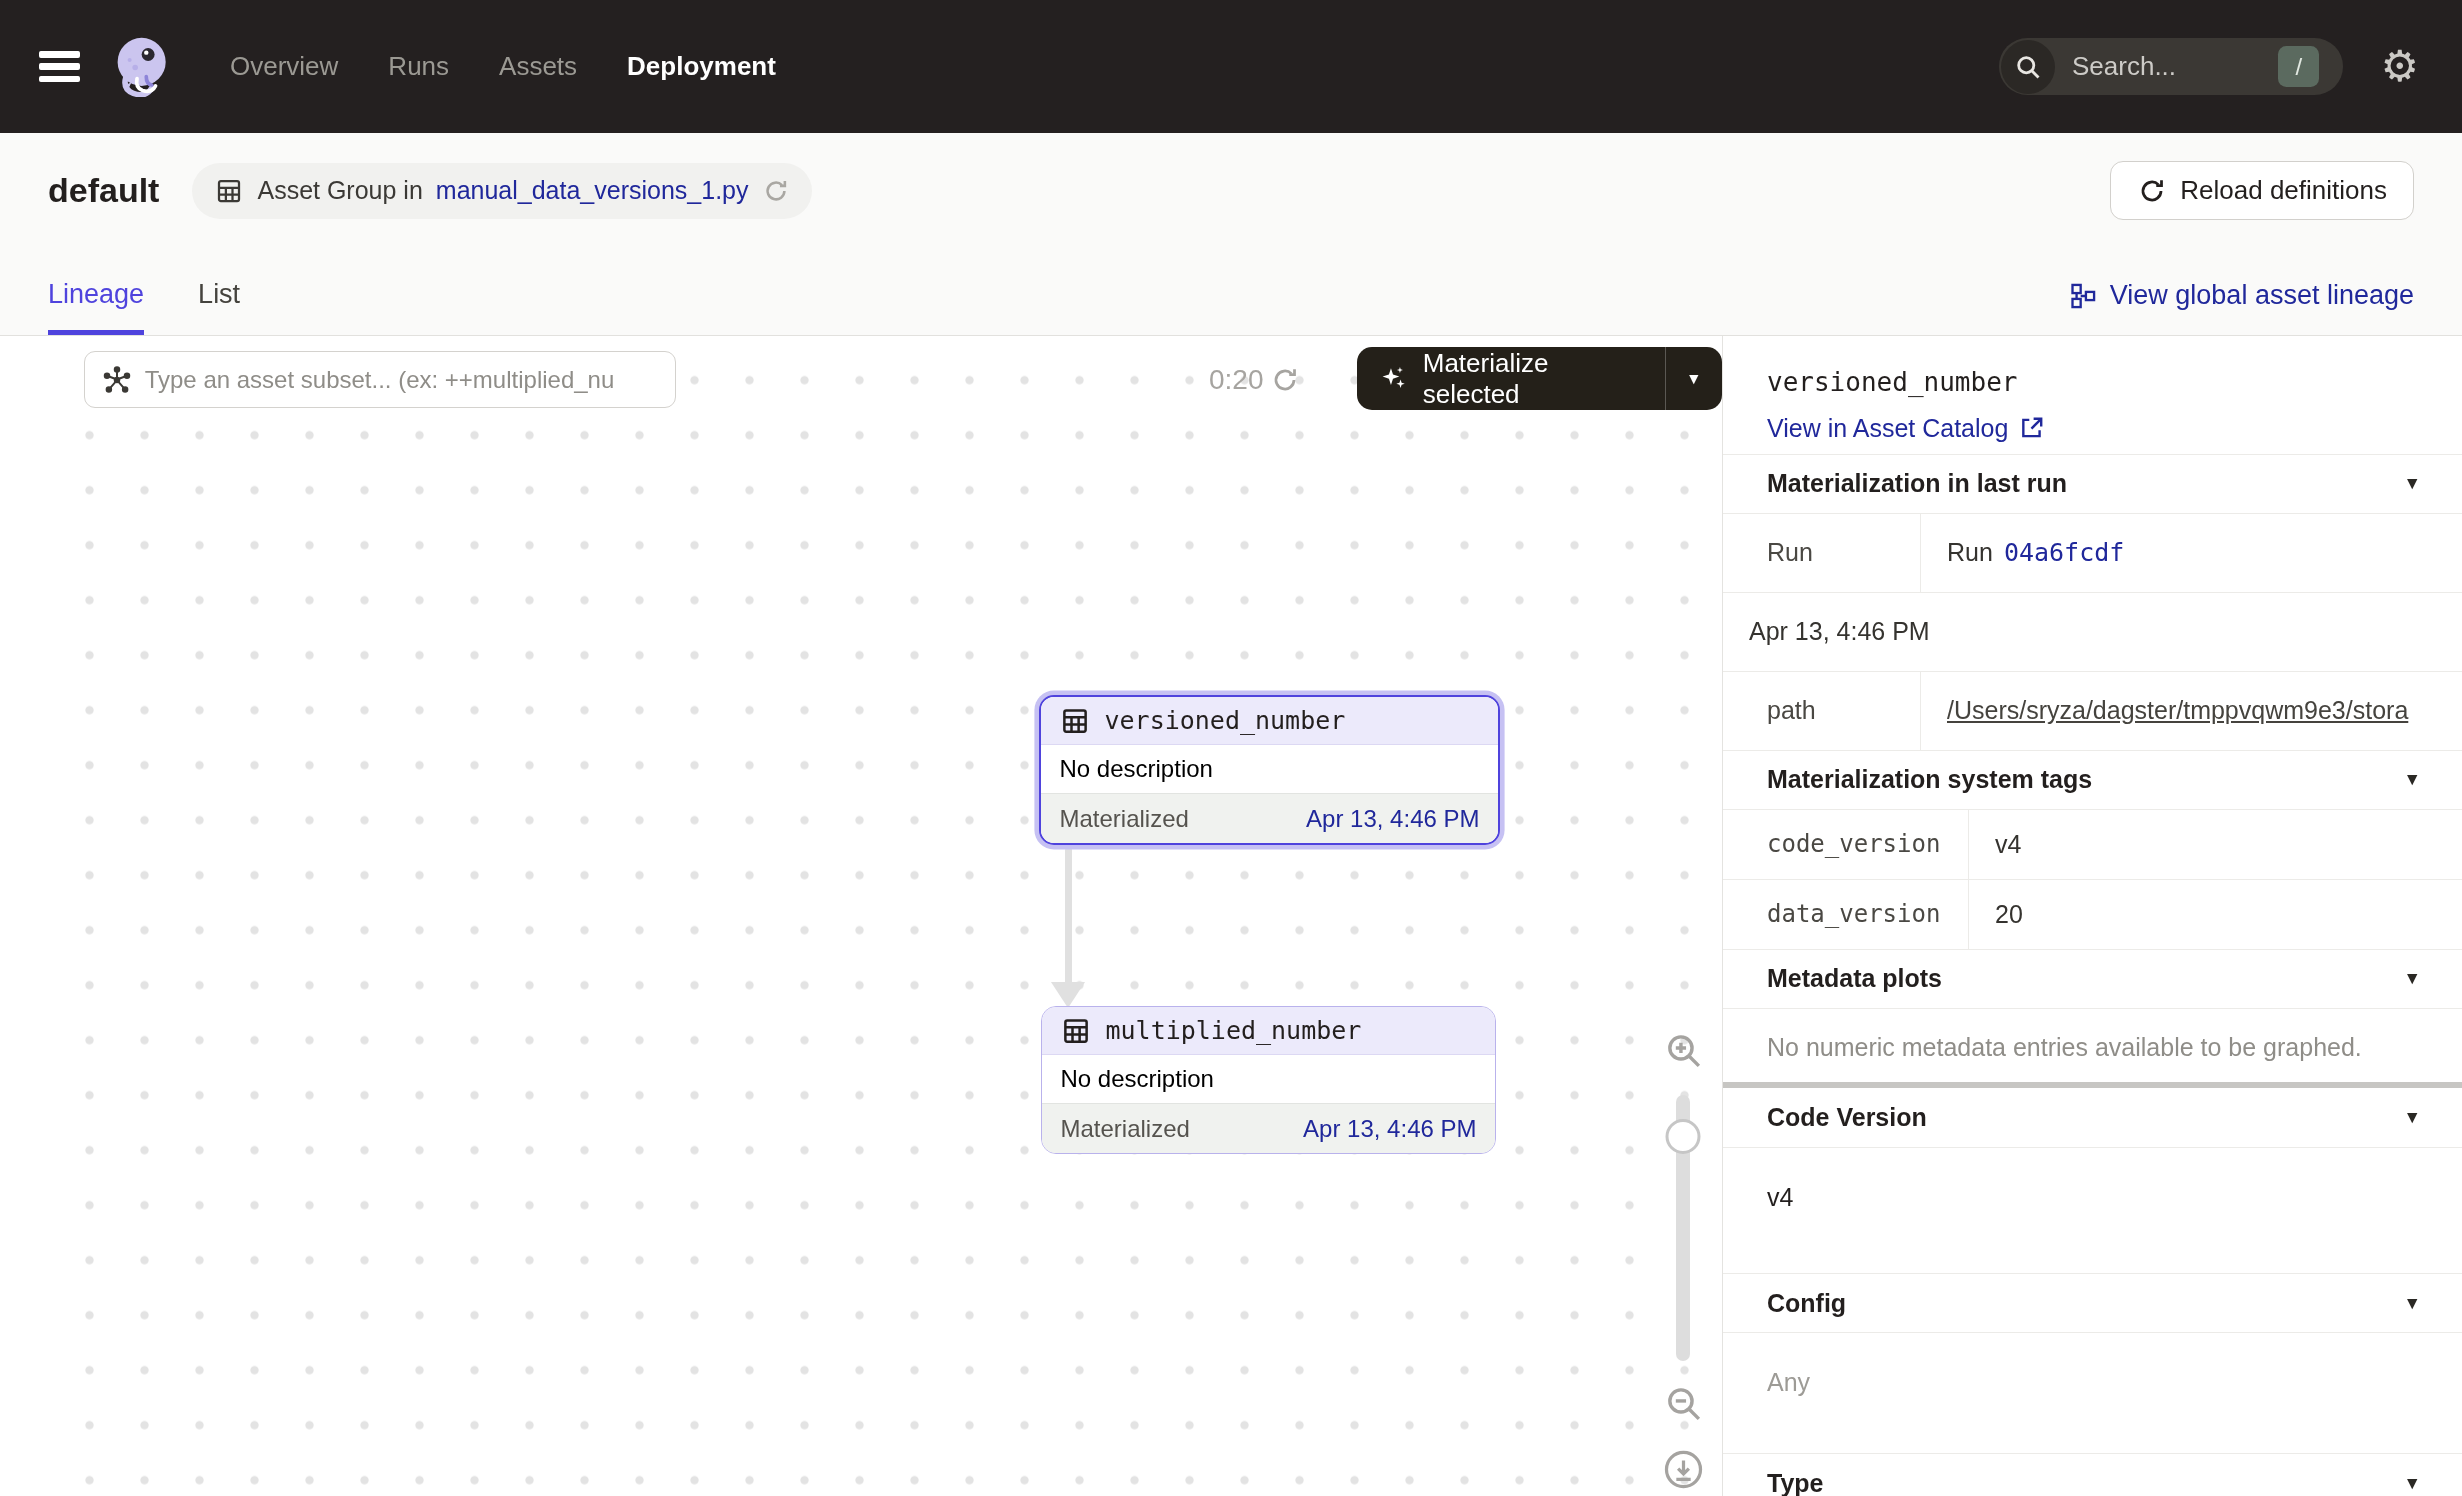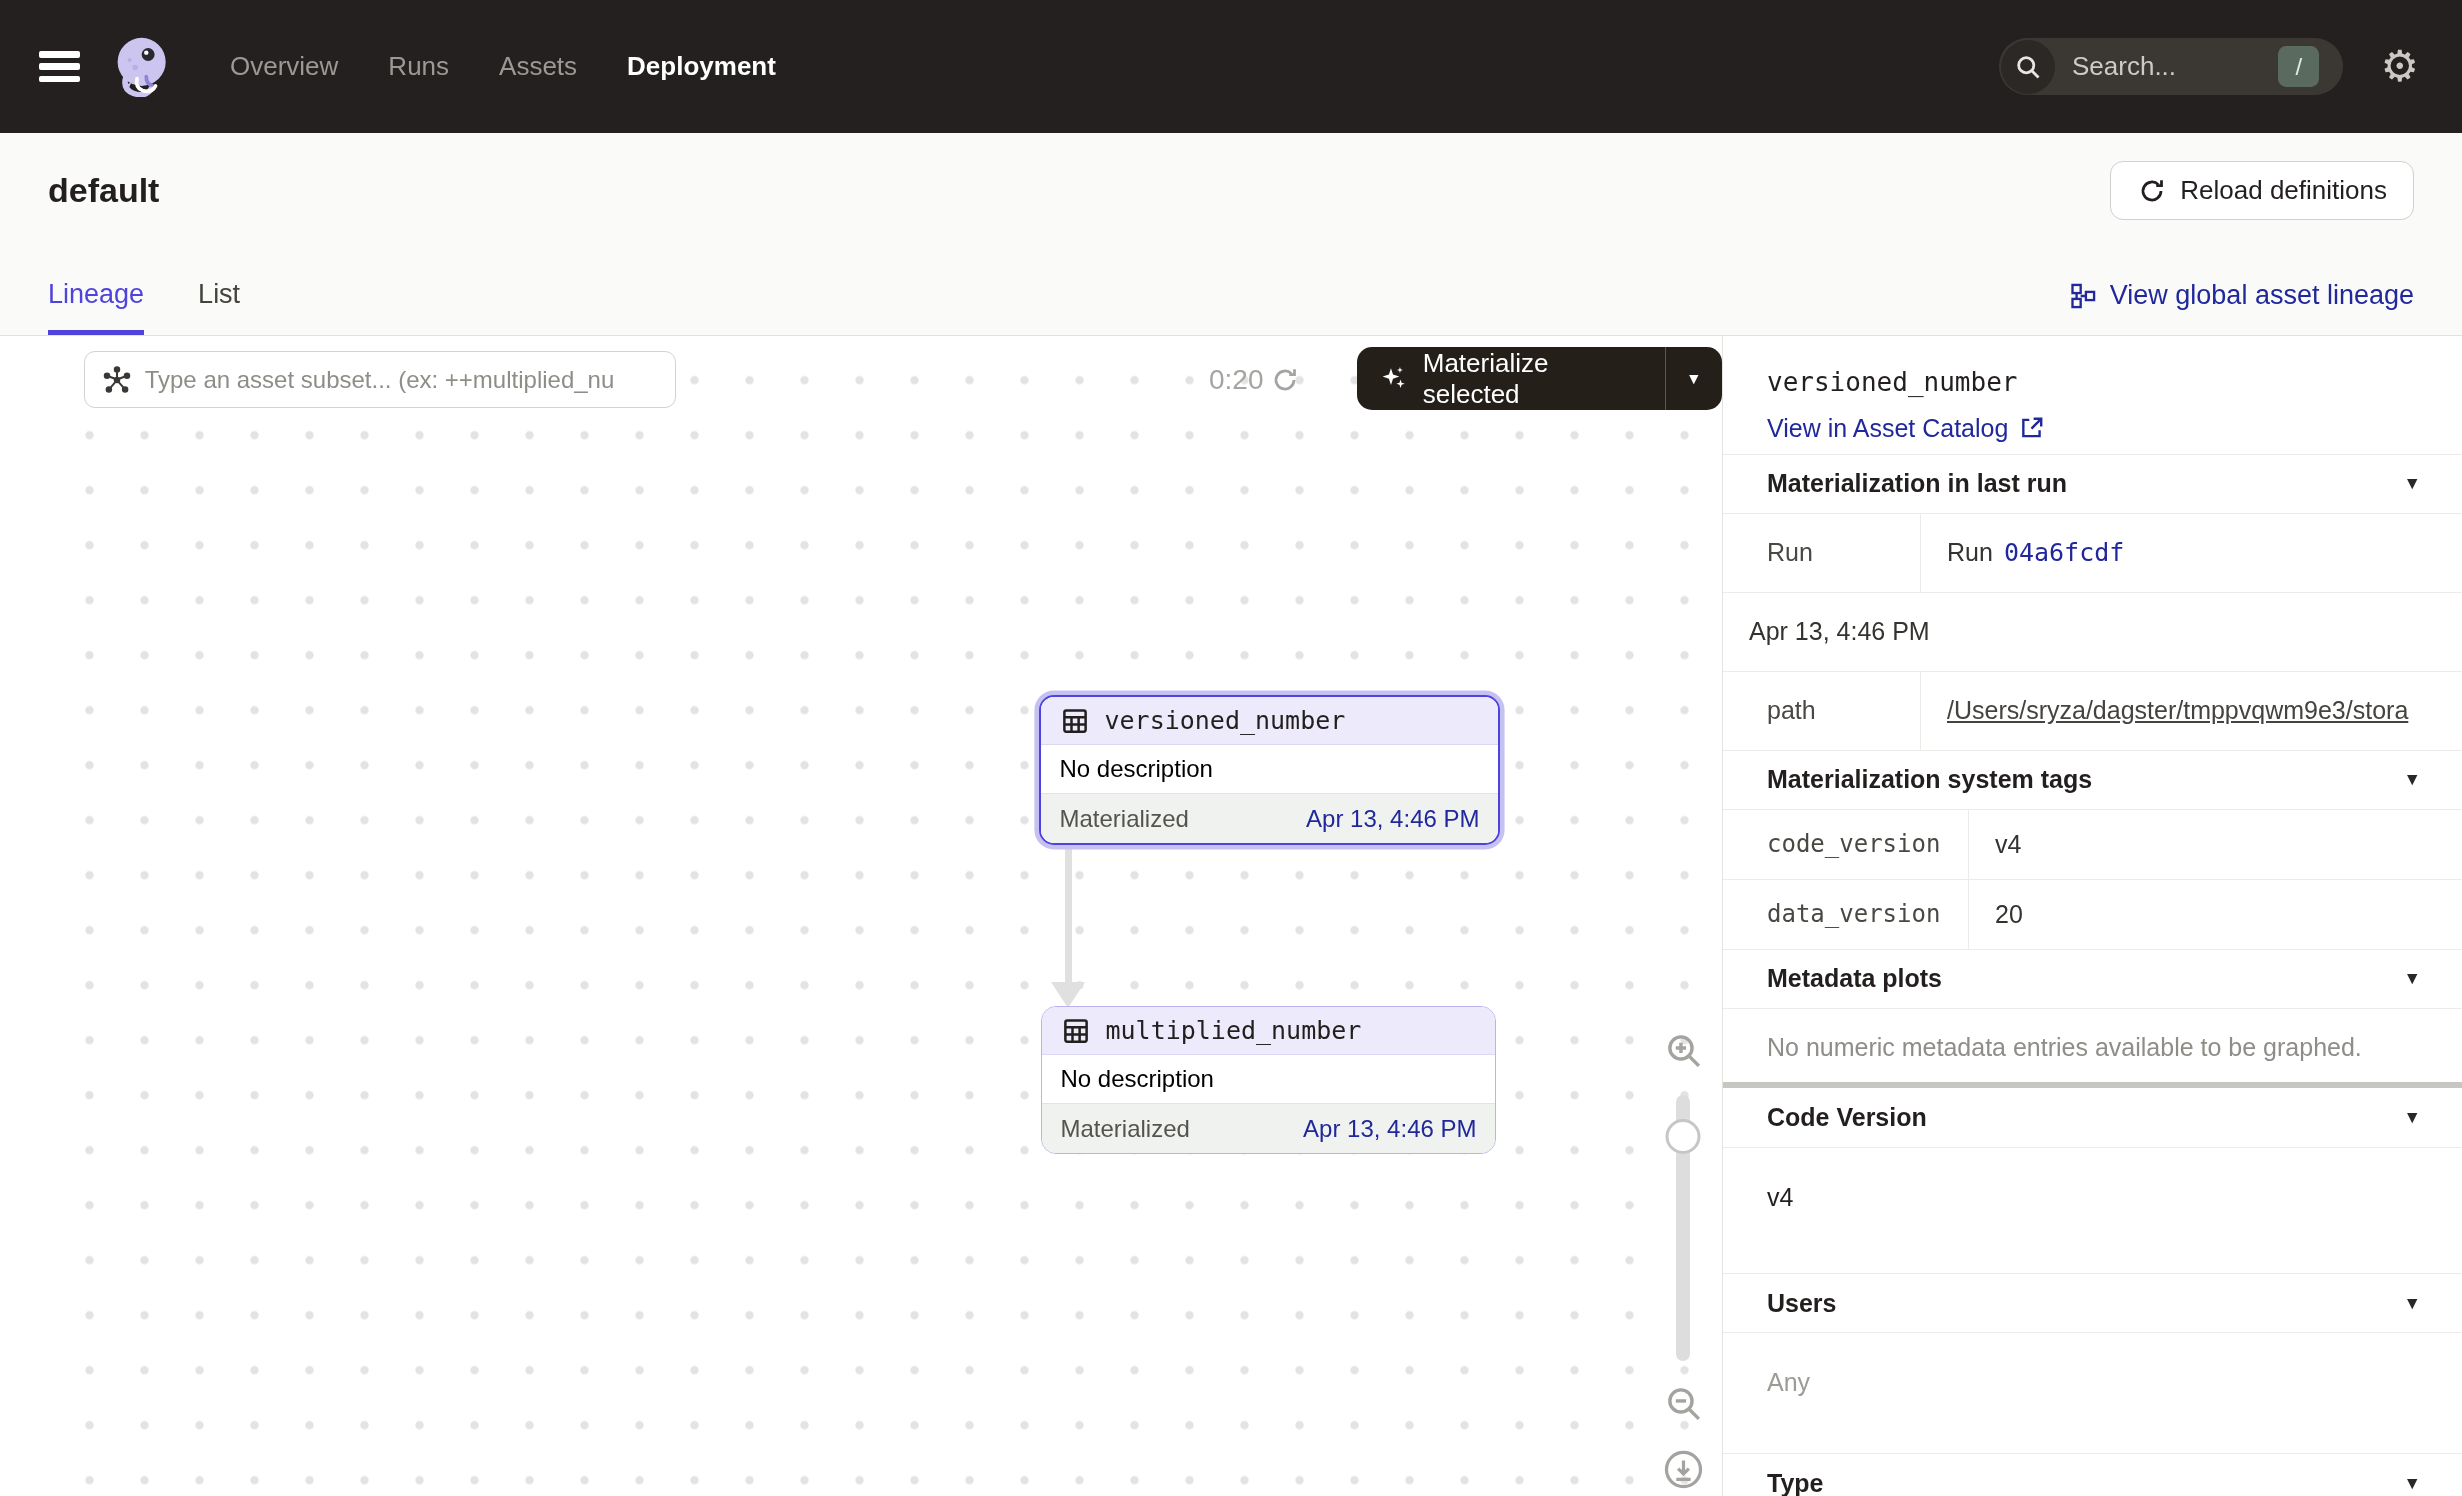--- a/index.html
+++ b/index.html
@@ -141,20 +141,32 @@
     </div>
     <span class="search-placeholder">Search...</span>
     <span class="search-shortcut">/</span>
   </div>
   <div class="gear">⚙</div>
 </div>
 
 <div class="pagehead">
   <div class="ph-row1">
     <div class="ph-title">default</div>
+    <div class="ph-badge">
+      <svg class="icon-sm" viewBox="0 0 24 24" fill="none" stroke="#3B3935" stroke-width="1.8">
+        <rect x="4" y="4" width="16" height="16" rx="1.5"></rect>
+          <path d="M4 9.5h16M9.5 9.5V20M14.8 9.5V20M4 14.8h16"></path>
+      </svg>
+      <span>Asset Group in</span>
+      <a>manual_data_versions_1.py</a>
+      <svg class="badge-reload" viewBox="0 0 24 24" fill="none" stroke="currentColor" stroke-width="2.2">
+        <path d="M19.2 12a7.2 7.2 0 1 1-2.1-5.1"></path>
+          <path d="M19.6 3.4v4.2h-4.2"></path>
+      </svg>
+    </div>
     <div class="reload-btn">
       <svg class="icon-sm" viewBox="0 0 24 24" fill="none" stroke="#231F1E" stroke-width="2.2">
         <path d="M19.2 12a7.2 7.2 0 1 1-2.1-5.1"></path>
           <path d="M19.6 3.4v4.2h-4.2"></path>
       </svg>
       <span>Reload definitions</span>
     </div>
   </div>
   <div class="ph-row2">
     <div class="tabs">
@@ -318,21 +330,21 @@
 
     <div class="thickdiv"></div>
 
     <div class="sechead" style="border-top:none;">
       <span>Code Version</span>
       <span class="caret">▼</span>
     </div>
     <div class="vrow">v4</div>
 
     <div class="sechead">
-      <span>Users</span>
+      <span>Config</span>
       <span class="caret">▼</span>
     </div>
     <div class="vrow gray">Any</div>
 
     <div class="sechead">
       <span>Type</span>
       <span class="caret">▼</span>
     </div>
     <div class="endline"></div>
   </div>

